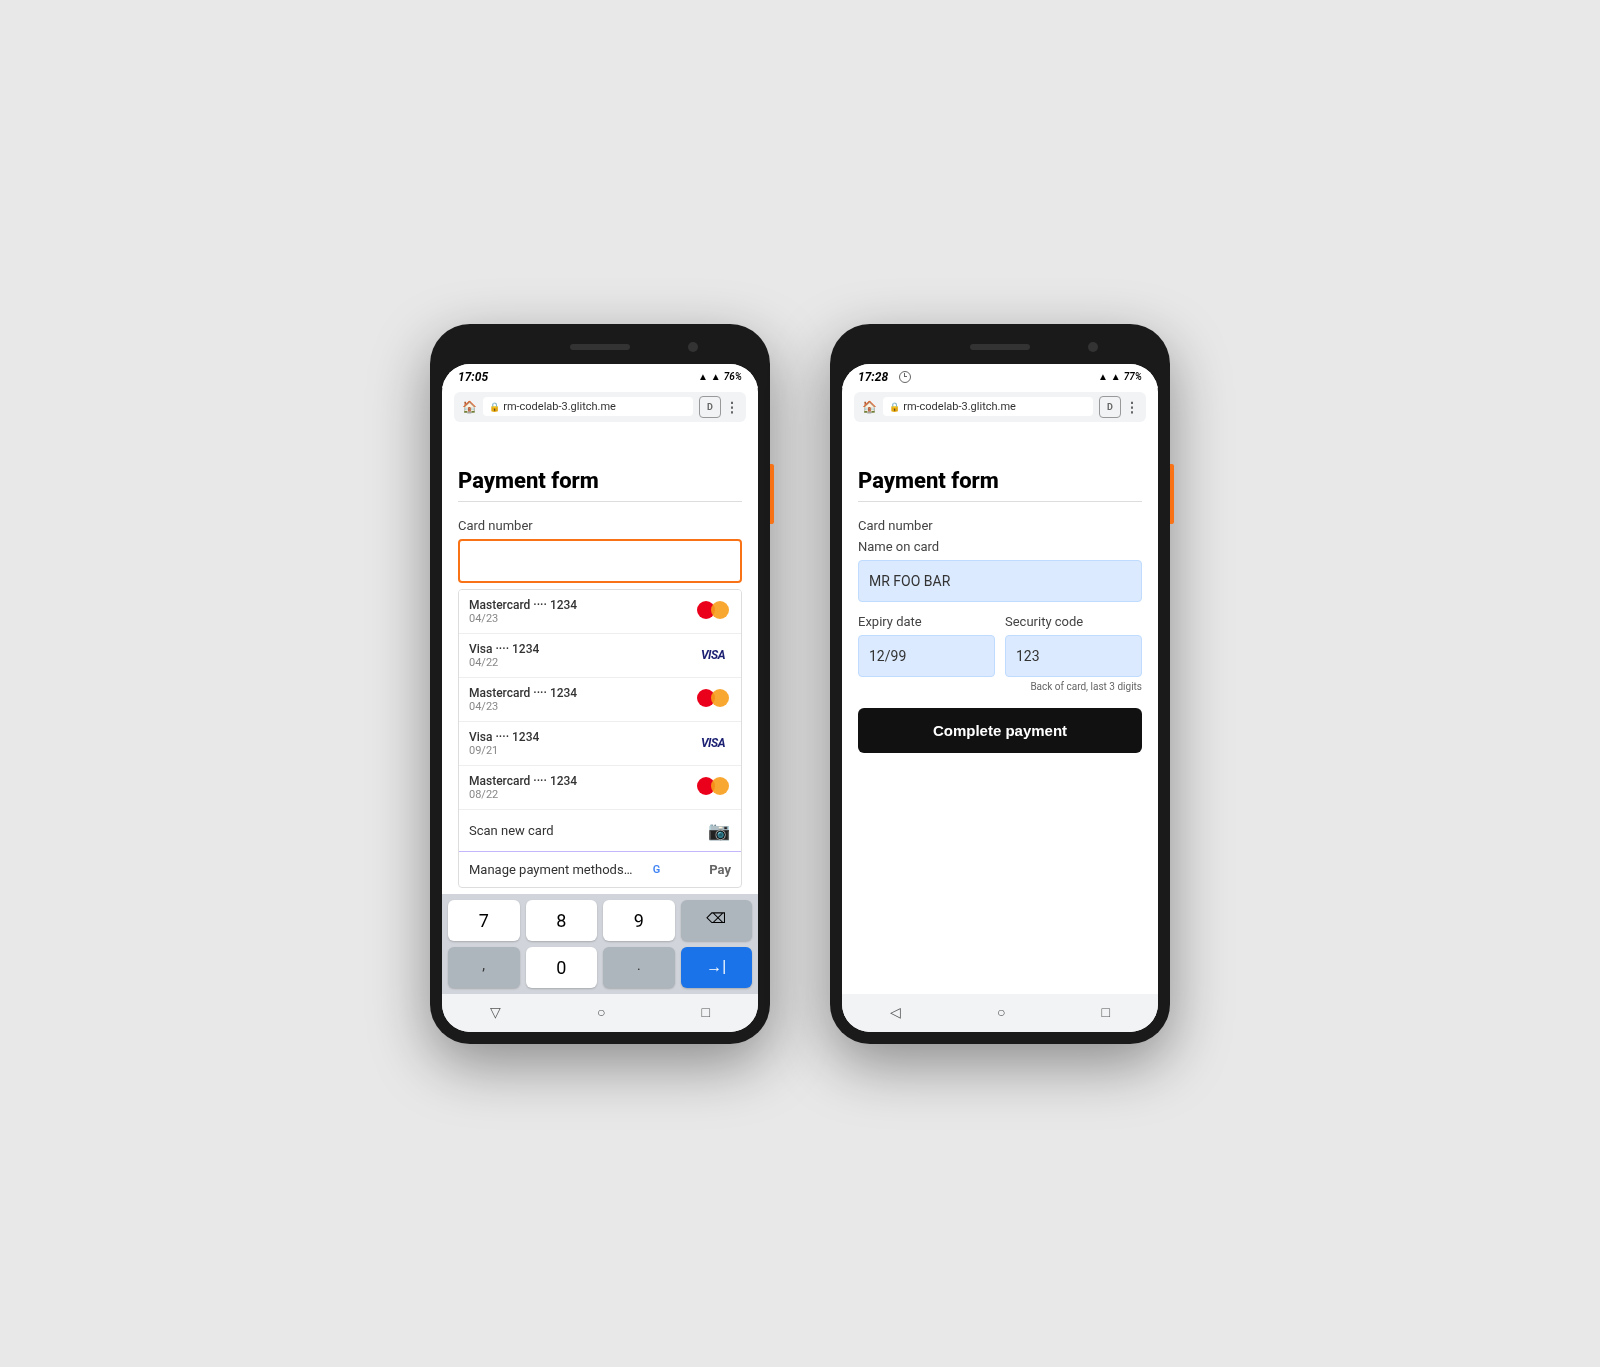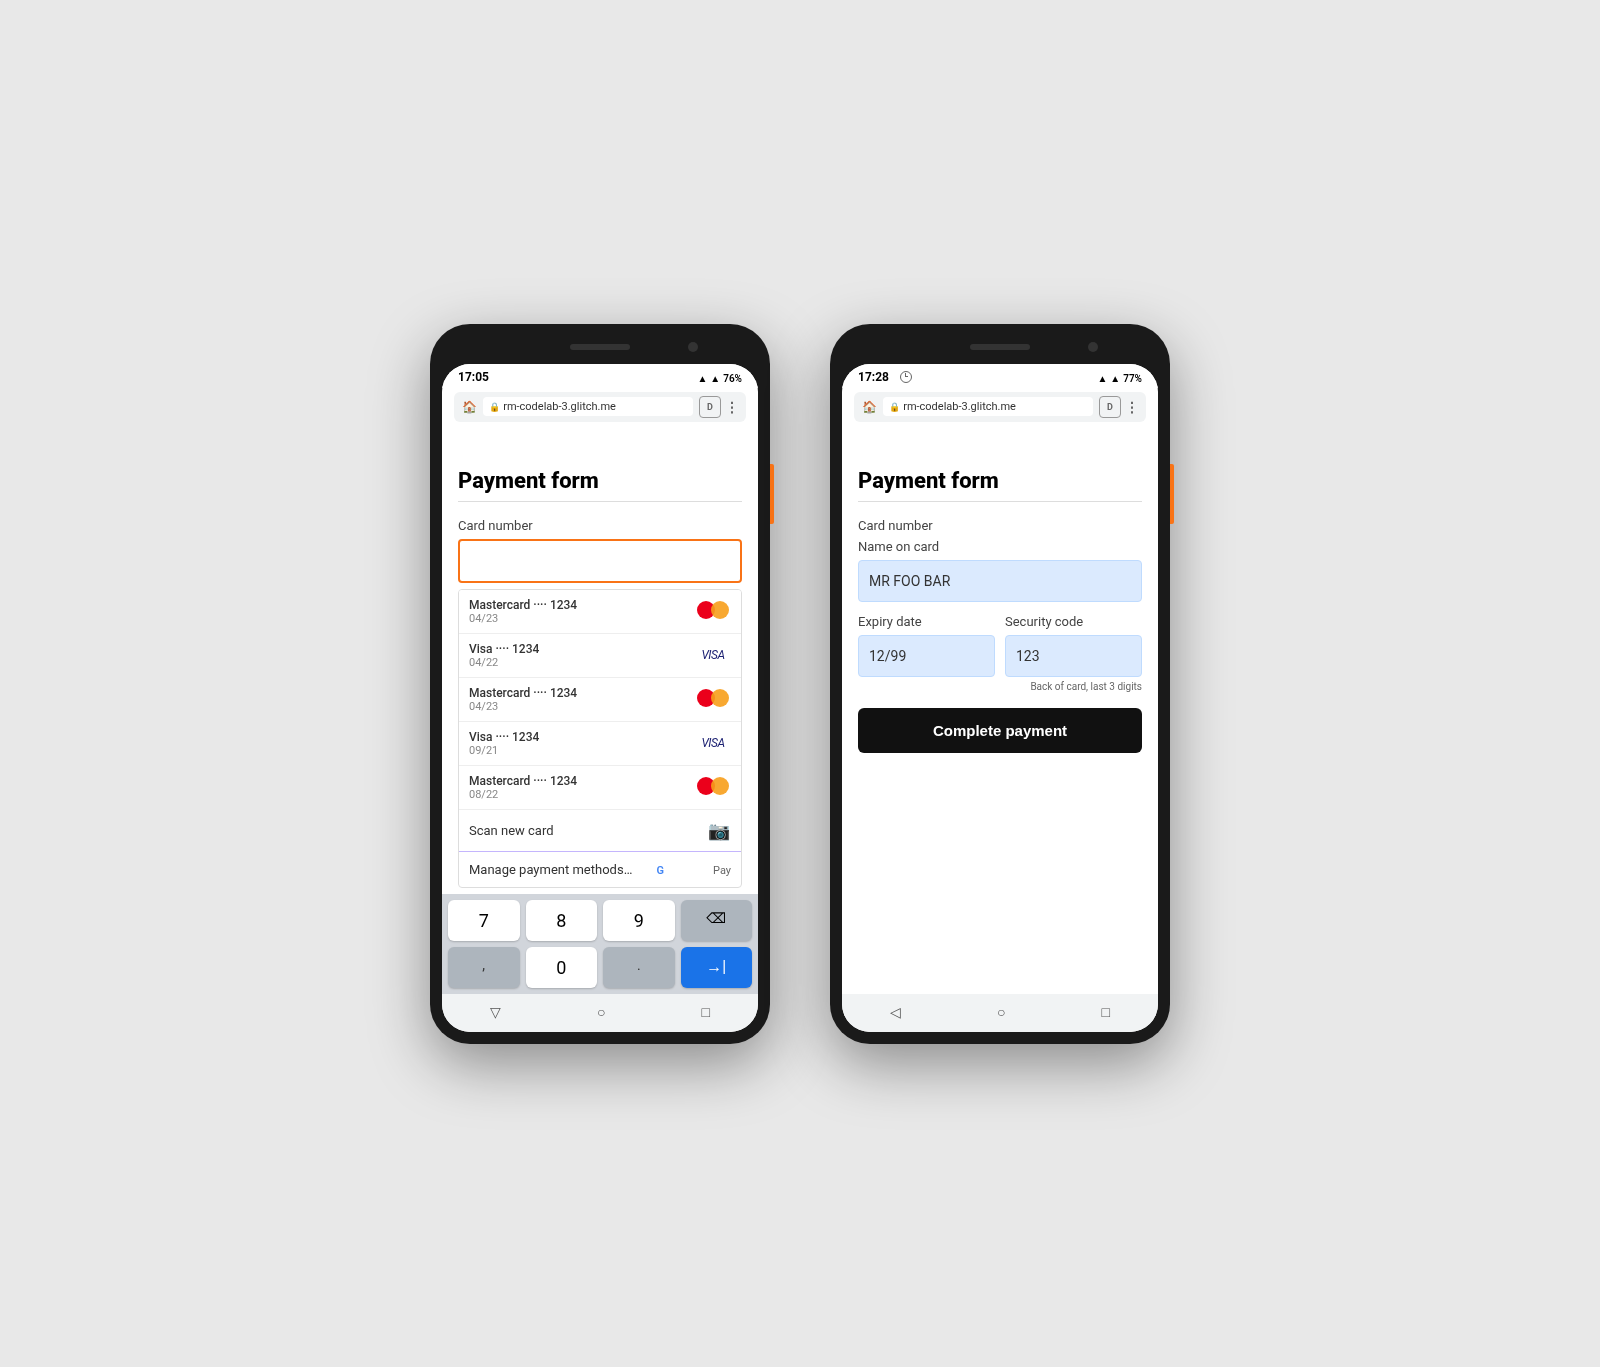--- a/index.html
+++ b/index.html
@@ -69,25 +69,26 @@
       flex: 1;
       overflow: hidden;
       display: flex;
       flex-direction: column;
     }
 
     
     .status-bar {
       display: flex;
       justify-content: space-between;
-      align-items: flex-end;
+      align-items: center;
       padding: 6px 16px 4px;
       font-size: 11px;
       font-weight: 600;
       background: white;
+      font-style: italic;
     }
     .status-bar .time { font-weight: 700; font-size: 12px; }
     .status-icons {
       display: flex;
       align-items: center;
       gap: 3px;
       font-size: 10px;
     }
     .battery-icon {
       display: inline-flex;
@@ -242,21 +243,21 @@
       background: #f79e1b;
       border-radius: 50%;
       position: absolute;
       right: 0;
       opacity: 0.9;
     }
 
     
     .visa-logo {
       font-size: 12px;
-      font-weight: 400;
+      font-weight: 700;
       color: #1a1f71;
       font-style: italic;
       letter-spacing: -0.5px;
     }
 
     
     .scan-row {
       display: flex;
       align-items: center;
       padding: 10px 10px;
@@ -277,21 +278,21 @@
 
     
     .gpay-logo {
       display: flex;
       align-items: center;
       gap: 1px;
       font-size: 11px;
       font-weight: 600;
     }
     .g-letter { color: #4285f4; }
-    .pay-text { color: #666; font-weight: 400; font-size: 11px; padding-left: 48px; }
+    .pay-text { color: #666; font-weight: 700; font-size: 13px; padding-left: 48px; }
 
     
     .keyboard {
       background: #d1d5db;
       padding: 6px;
     }
     .keyboard-row {
       display: flex;
       gap: 6px;
       margin-bottom: 6px;

